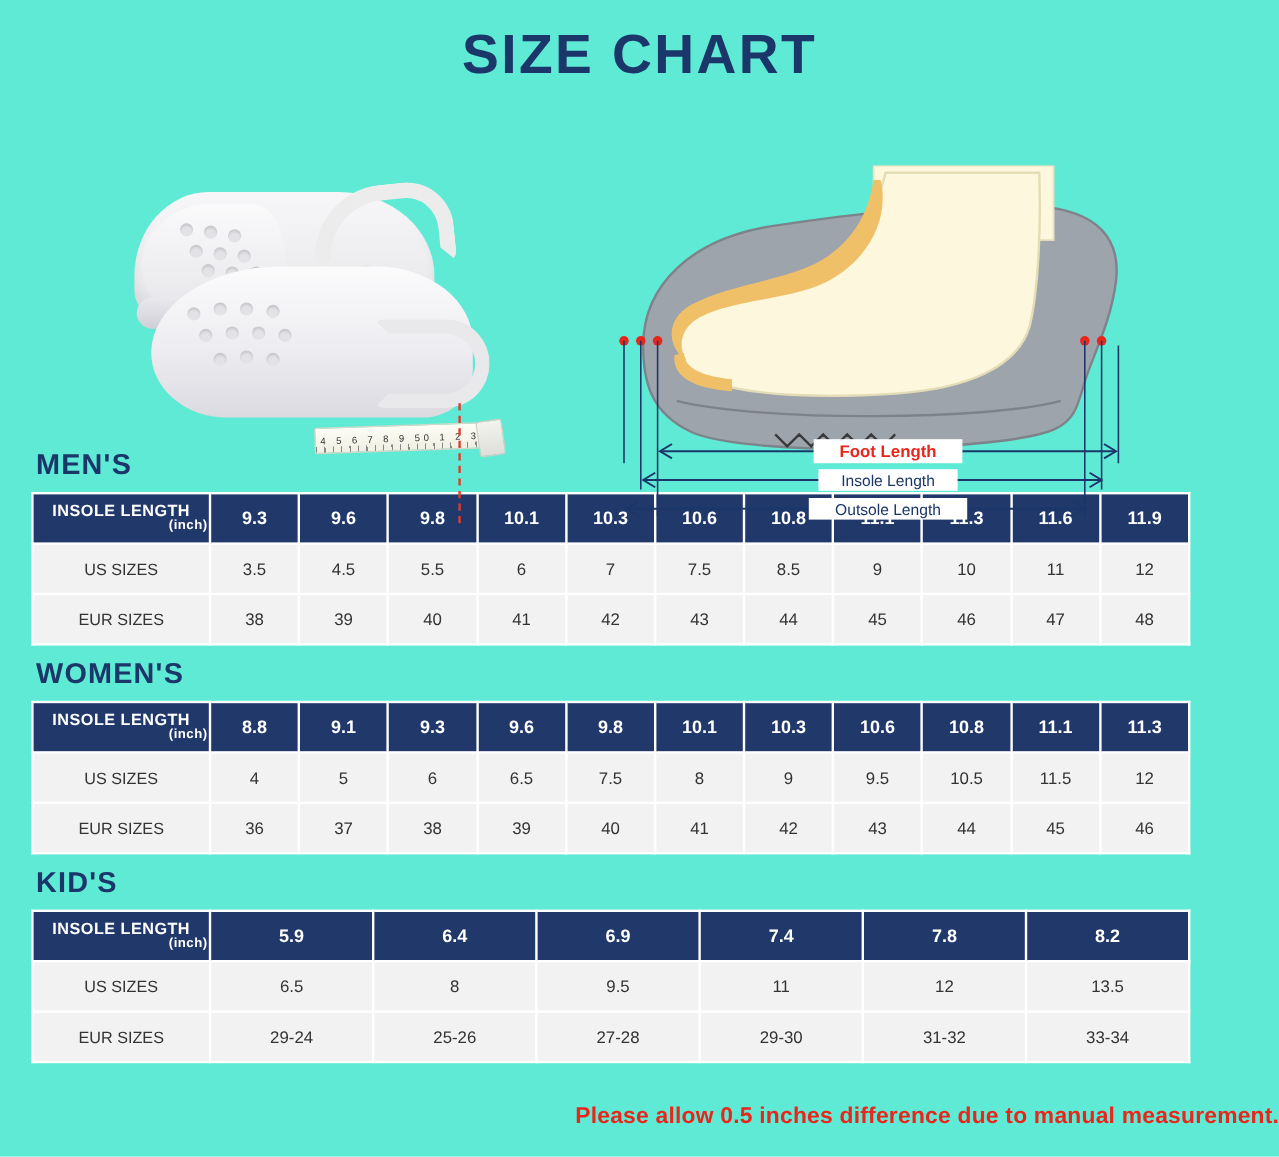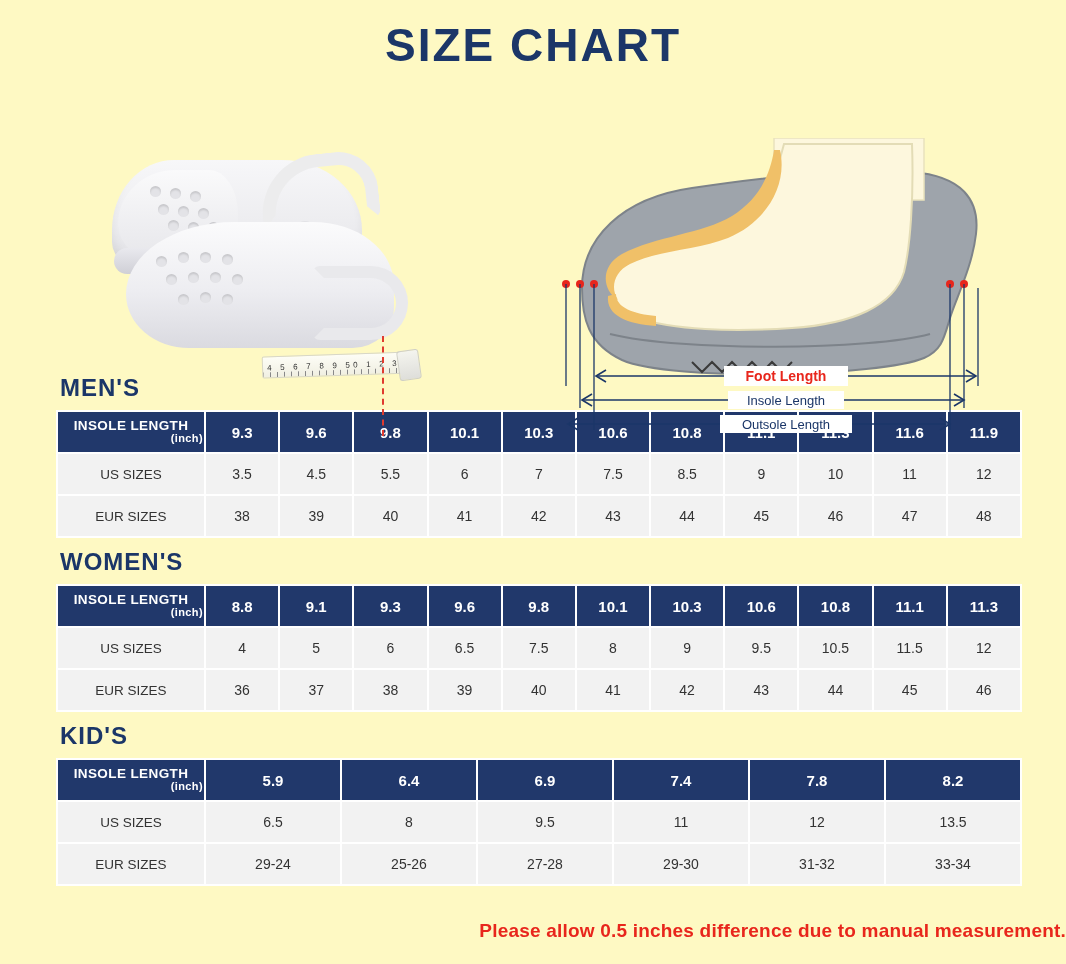--- a/index.html
+++ b/index.html
@@ -7,21 +7,21 @@
     margin: 0; padding: 0;
     width: 1066px; height: 964px;
     background: #ffffff;
     font-family: "Liberation Sans", sans-serif;
   }
   .page {
     position: relative;
     width: 1066px;
     height: 964px;
     overflow: hidden;
-    background: #fef9c3;
+    background: #5eead4;
   }
 
   
   .title {
     text-align: center;
     color: #1b3668;
     font-size: 46px;
     font-weight: bold;
     letter-spacing: 2px;
     padding-top: 22px;
@@ -147,27 +147,27 @@
   .dashline {
     position: absolute;
     left: 382px; top: 262px;
     width: 0; height: 100px;
     border-left: 2px dashed #e03b2f;
   }
 
   
   .diagram {
     position: absolute;
-    left: 552px; top: 64px;
+    left: 506px; top: 64px;
     width: 470px; height: 320px;
   }
   .diagram svg { display: block; }
 
   
-  .section { padding: 0 56px; }
+  .section { padding: 0 26px; }
   .sec-title {
     color: #1b3668;
     font-size: 24px;
     font-weight: bold;
     letter-spacing: 1px;
     margin: 10px 0 8px 4px;
   }
   table {
     width: 966px;
     border-collapse: collapse;

